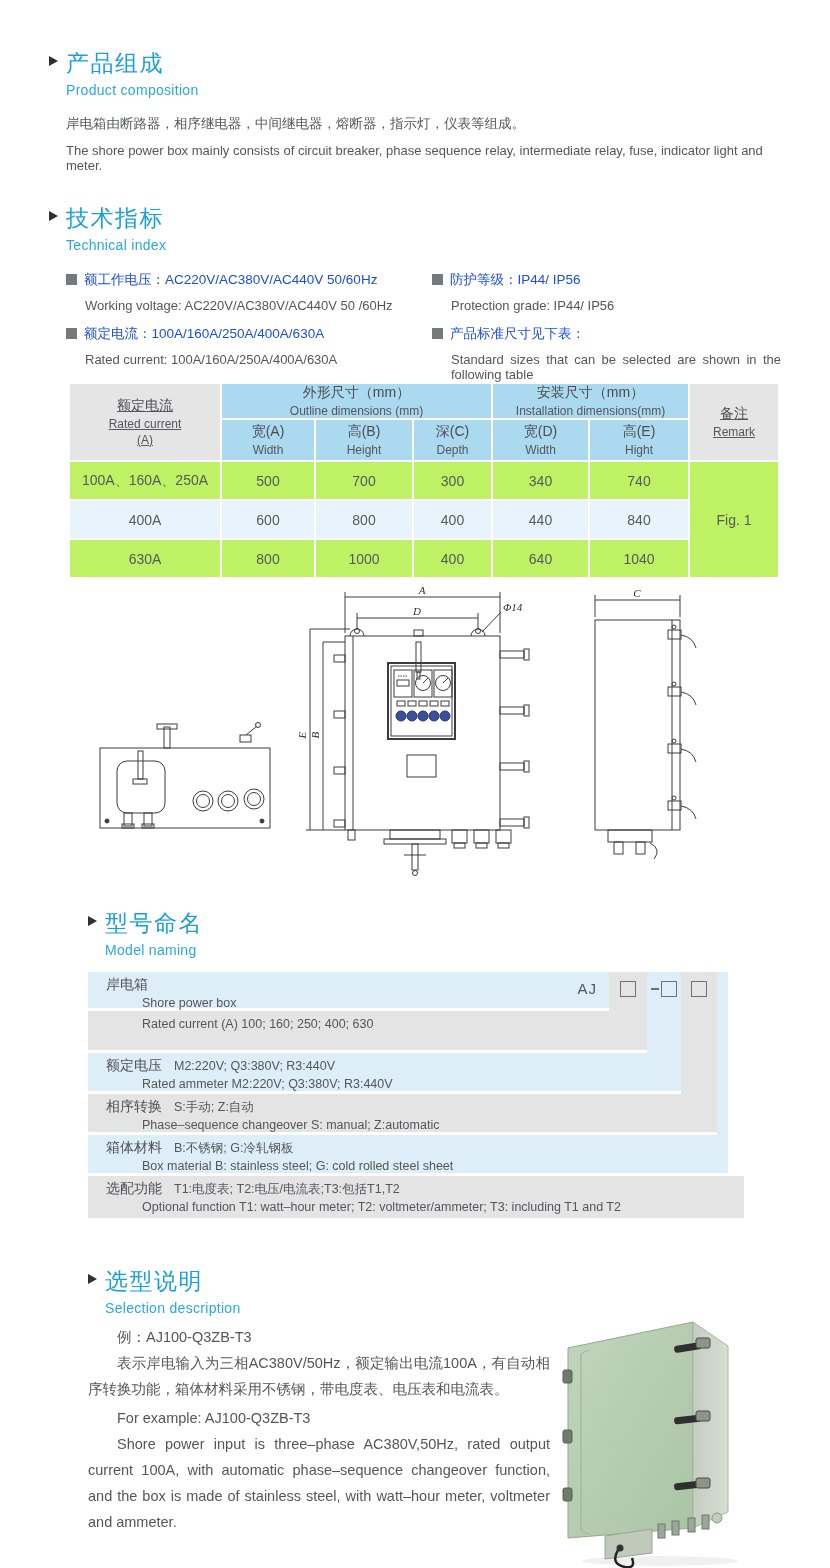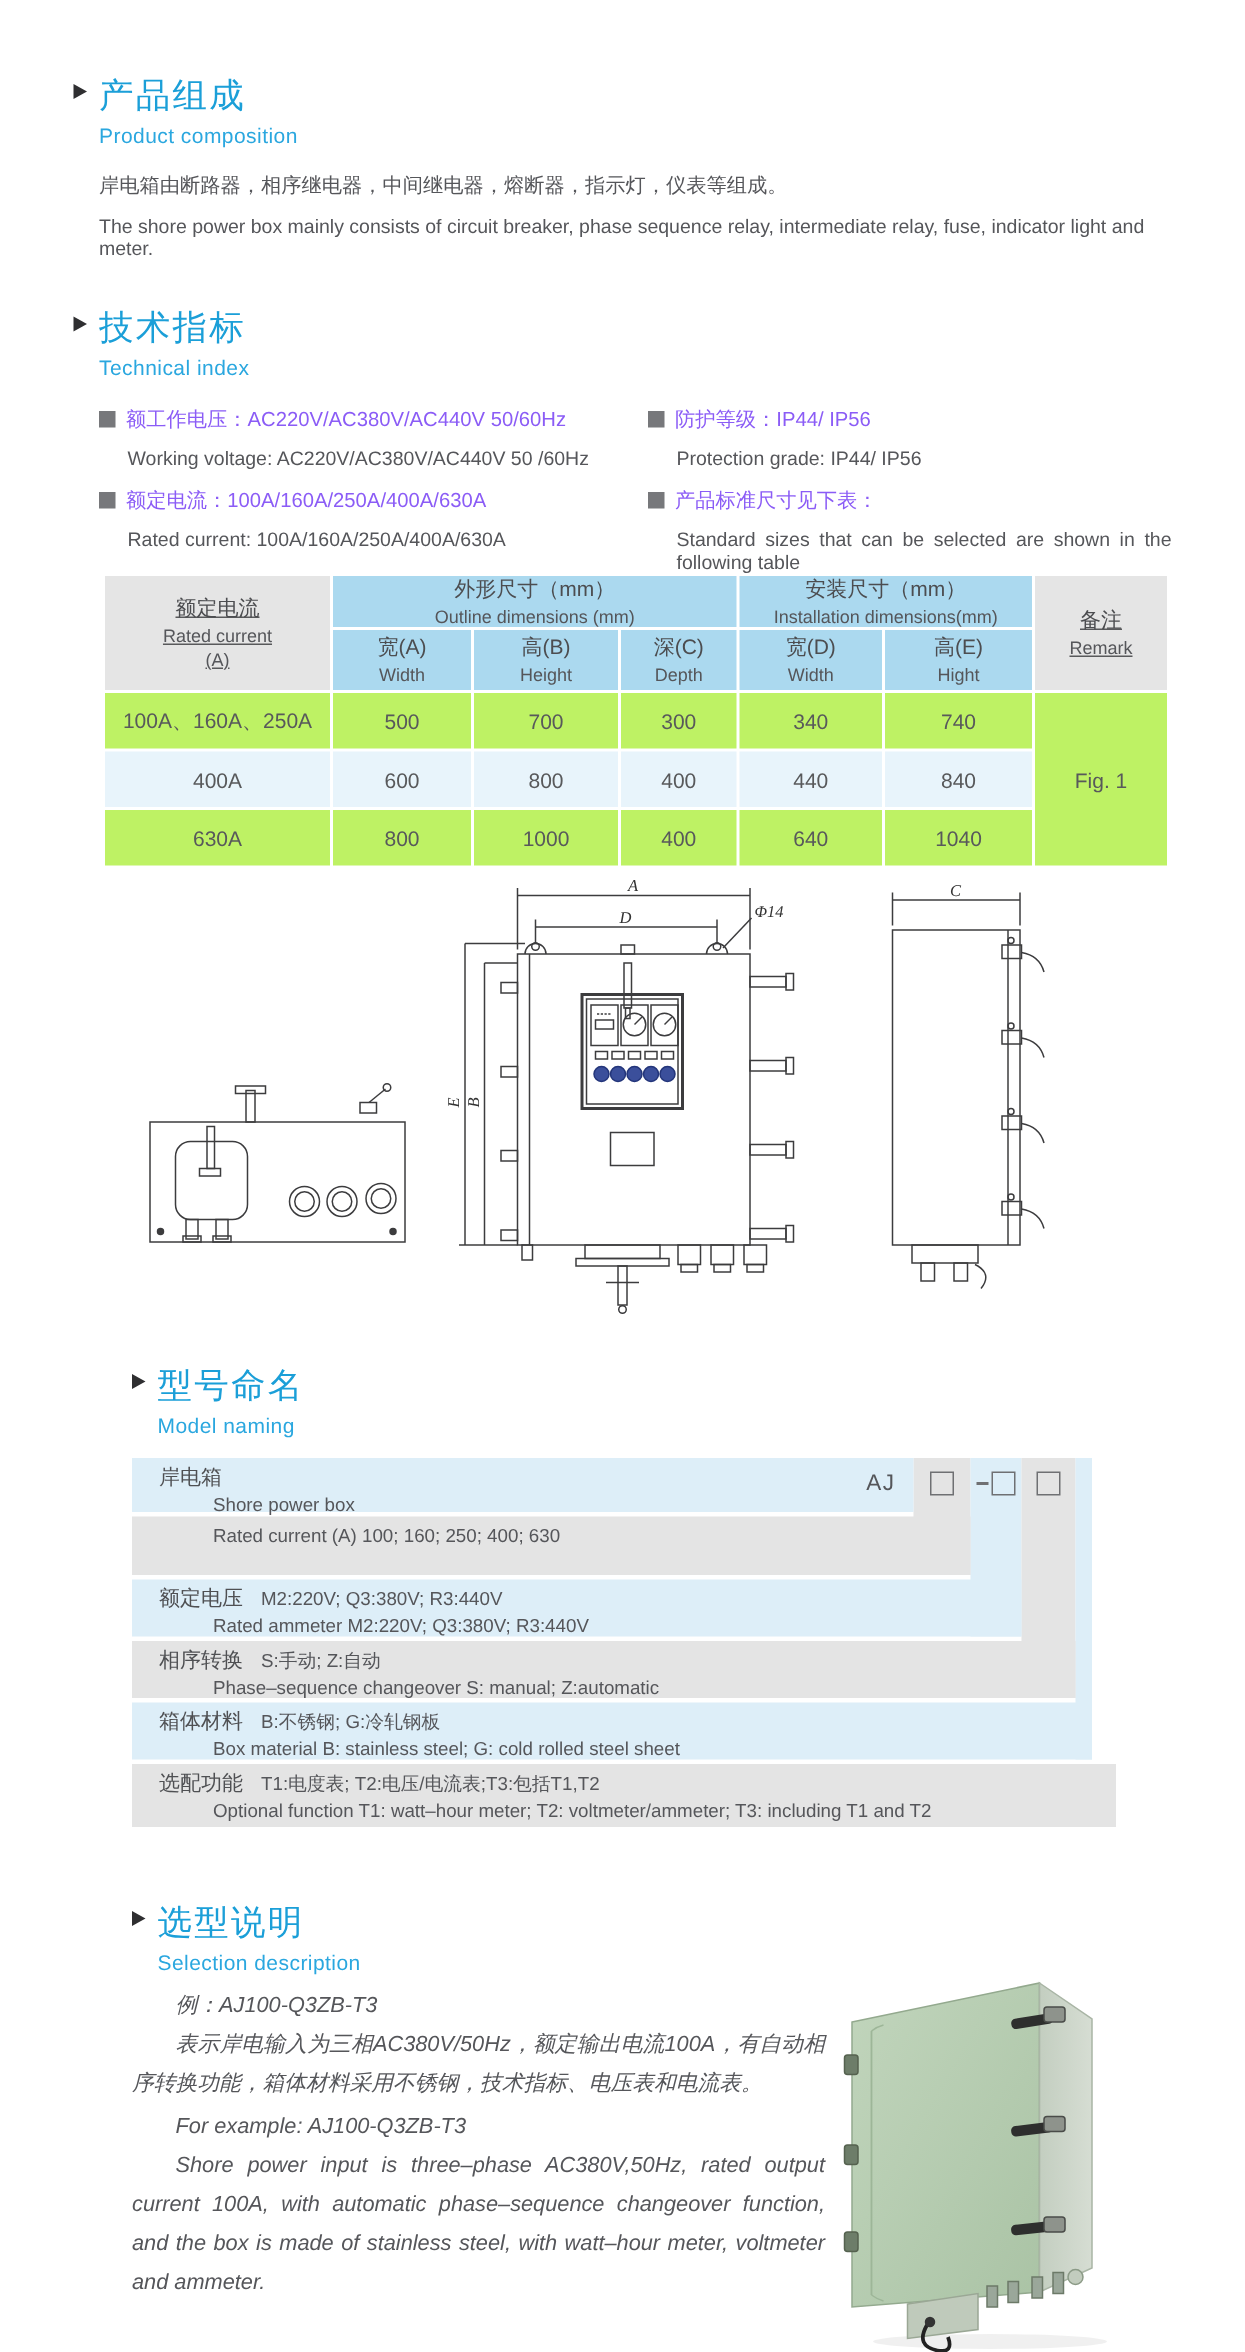--- a/index.html
+++ b/index.html
@@ -14,21 +14,21 @@
   .head-en{font-size:14px;color:#2aa7df;margin-top:3px;letter-spacing:.3px;}
 
   .sec1{position:absolute;top:48px;left:66px;width:700px;}
   .body-zh{margin-top:17px;font-size:13.5px;color:#55565a;}
   .body-en{margin-top:10px;font-size:13px;color:#55565a;}
 
   .sec2{position:absolute;top:203px;left:66px;width:712px;}
   .spec-cols{display:flex;margin-top:6px;}
   .spec-col1{width:366px;flex:none;}
   .spec-col2{flex:1;}
-  .spec-zh{margin-top:12px;font-size:13.5px;color:#8b5cf6;white-space:nowrap;}
+  .spec-zh{margin-top:12px;font-size:13.5px;color:#1d4ed8;white-space:nowrap;}
   .sq{display:inline-block;width:11px;height:11px;background:#77787b;margin-right:7px;transform:translateY(1px);}
   .spec-en{margin:9px 0 0 19px;font-size:13px;color:#55565a;}
   .spec-en.wrap{width:330px;text-align:justify;}
 
   
   .dim-table{position:absolute;top:382px;left:68px;border-collapse:separate;border-spacing:2px;}
   .dim-table th,.dim-table td{font-weight:normal;text-align:center;vertical-align:middle;padding:0;}
   .th-group{background:#abd9ef;height:34px;}
   .th-sub{background:#abd9ef;height:40px;}
   .th-left{background:#e5e5e5;text-decoration:underline;}
@@ -66,21 +66,21 @@
   .nm-en{font-size:12.5px;color:#55565a;margin-top:2px;margin-left:36px;}
   .nm-prefix{position:absolute;right:12px;top:8px;font-size:15px;letter-spacing:1px;color:#55565a;}
   .code-box{display:inline-block;width:14px;height:14px;border:1.5px solid #6f7073;background:transparent;vertical-align:middle;}
   .nm-sym{position:absolute;top:9px;left:0;width:100%;text-align:center;color:#55565a;font-size:13px;line-height:14px;}
   .dash{display:inline-block;width:8px;height:2px;background:#6f7073;vertical-align:middle;margin-right:2px;}
 
   
   .sec4-head{position:absolute;top:1266px;left:105px;}
   .sel-text{position:absolute;top:1324px;left:88px;width:462px;font-size:14.5px;line-height:26px;
             text-align:justify;color:#55565a;}
-  .sel-text p{margin:0;font-style:italic;}
+  .sel-text p{margin:0;}
   .indent{text-indent:2em;}
   .mt{margin-top:3px !important;}
 
   .photo{position:absolute;top:1310px;left:550px;}
 </style>
 </head>
 <body>
 
 <div class="page">
 
@@ -379,21 +379,21 @@
   </div>
 
   <div class="sec4-head sec-head">
     <span class="tri"></span>
     <div class="head-zh">选型说明</div>
     <div class="head-en">Selection description</div>
   </div>
 
   <div class="sel-text">
     <p class="indent">例：AJ100-Q3ZB-T3</p>
-    <p class="indent">表示岸电输入为三相AC380V/50Hz，额定输出电流100A，有自动相序转换功能，箱体材料采用不锈钢，技术指标、电压表和电流表。</p>
+    <p class="indent">表示岸电输入为三相AC380V/50Hz，额定输出电流100A，有自动相序转换功能，箱体材料采用不锈钢，带电度表、电压表和电流表。</p>
     <p class="indent mt">For example: AJ100-Q3ZB-T3</p>
     <p class="indent">Shore power input is three–phase AC380V,50Hz, rated output current 100A, with automatic phase–sequence changeover function, and the box is made of stainless steel, with watt–hour meter, voltmeter and ammeter.</p>
   </div>
 
   <div class="photo">
     <svg width="240" height="258" viewBox="0 0 240 258">
       <defs>
         <linearGradient id="gfront" x1="0" y1="0" x2="1" y2="1">
           <stop offset="0" stop-color="#c1d5bc"></stop>
             <stop offset="1" stop-color="#aac3a5"></stop>

